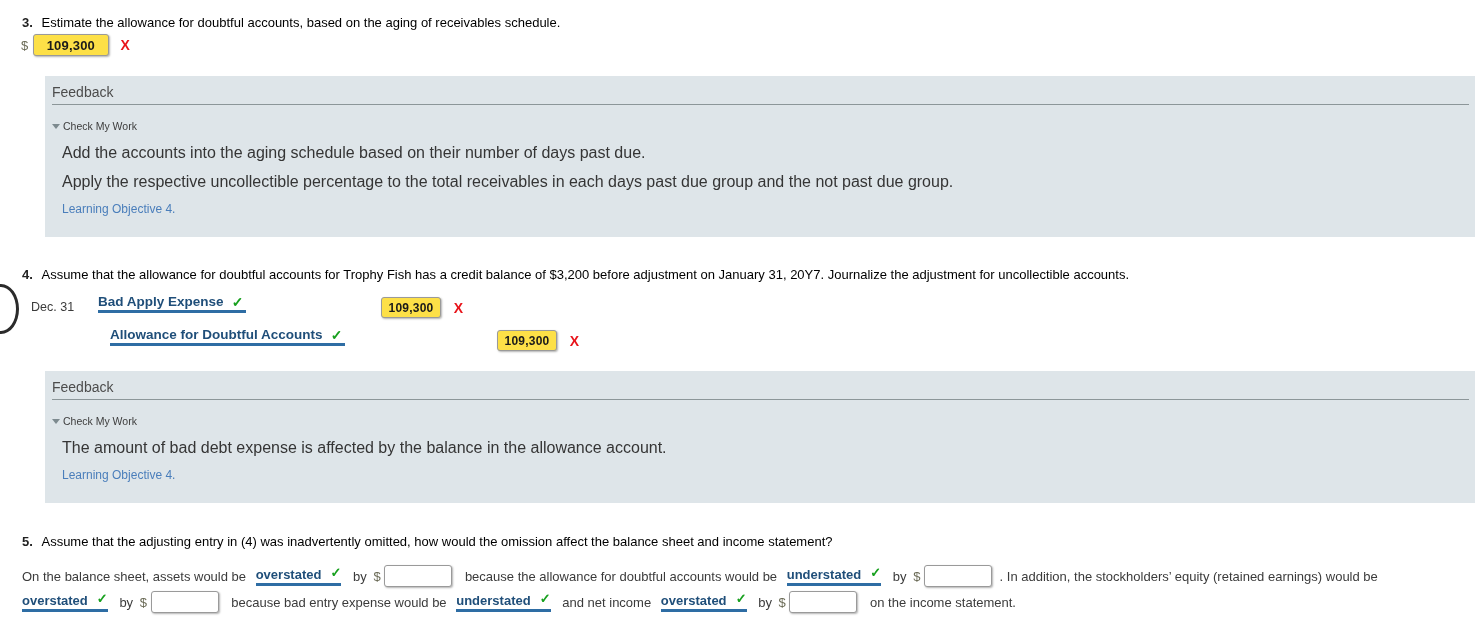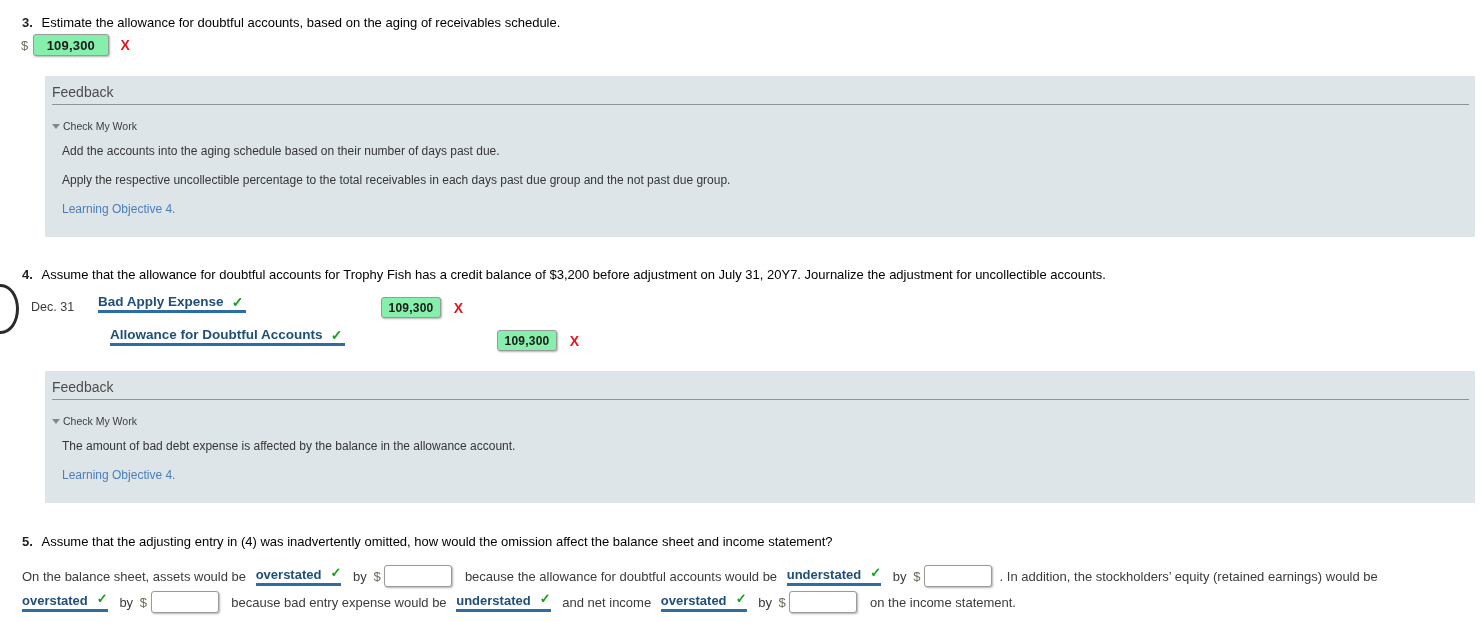--- a/index.html
+++ b/index.html
@@ -30,21 +30,21 @@
   .question-head {
     position: absolute;
     white-space: nowrap;
   }
 
   
   .ansbox {
     display: inline-block;
     border: 1px solid #9a9a9a;
     border-radius: 3px;
-    background: #86efac;
+    background: #fde047;
     box-shadow: 1px 1px 2px rgba(0,0,0,0.30);
     text-align: center;
     font-family: "Liberation Sans", sans-serif;
     font-weight: bold;
     font-size: 13px;
     color: #1a1a1a;
     vertical-align: middle;
     box-sizing: border-box;
     padding: 0;
   }
@@ -100,21 +100,21 @@
     width: 0; height: 0;
     border-left: 4px solid transparent;
     border-right: 4px solid transparent;
     border-top: 5px solid #7d8a8f;
     vertical-align: middle;
     margin-right: 3px;
     margin-bottom: 2px;
   }
   .fb-line {
     position: absolute;
-    font-size: 12px;
+    font-size: 16px;
     color: #353535;
     white-space: nowrap;
   }
   .fb-link {
     position: absolute;
     font-size: 12px;
     color: #4a7ebb;
     white-space: nowrap;
     cursor: pointer;
   }
@@ -204,21 +204,21 @@
 <div class="fb-rule" style="left:52px; top:104px; width:1417px;"></div>
 <div class="fb-cmw" style="left:52px; top:120px;">
   <span class="tri"></span><span>Check My Work</span>
 </div>
 <div class="fb-line" style="left:62px; top:144px;">Add the accounts into the aging schedule based on their number of days past due.</div>
 <div class="fb-line" style="left:62px; top:173px;">Apply the respective uncollectible percentage to the total receivables in each days past due group and the not past due group.</div>
 <div class="fb-link" style="left:62px; top:202px;">Learning Objective 4.</div>
 
 <div class="question-head" style="left:22px; top:267px;">
   <span class="qnum">4.</span>
-  <span class="qtext" style="margin-left:5px;">Assume that the allowance for doubtful accounts for Trophy Fish has a credit balance of $3,200 before adjustment on July 31, 20Y7. Journalize the adjustment for uncollectible accounts.</span>
+  <span class="qtext" style="margin-left:5px;">Assume that the allowance for doubtful accounts for Trophy Fish has a credit balance of $3,200 before adjustment on January 31, 20Y7. Journalize the adjustment for uncollectible accounts.</span>
 </div>
 
 <div class="je-date" style="left:31px; top:300px;">Dec. 31</div>
 <div class="acct-wrap" style="left:98px; top:294px;">
   <span class="acct-name">
     <span>Bad Apply Expense</span>
     <span class="mark-check">✓</span>
   </span>
 </div>
 <div style="position:absolute; left:381px; top:297px;">

